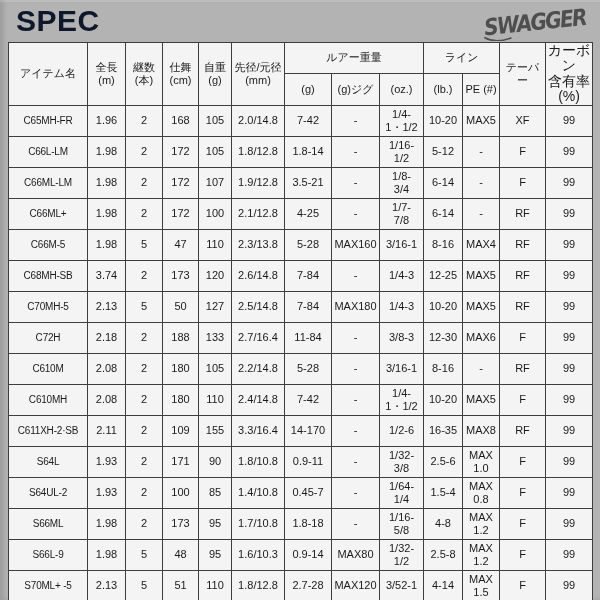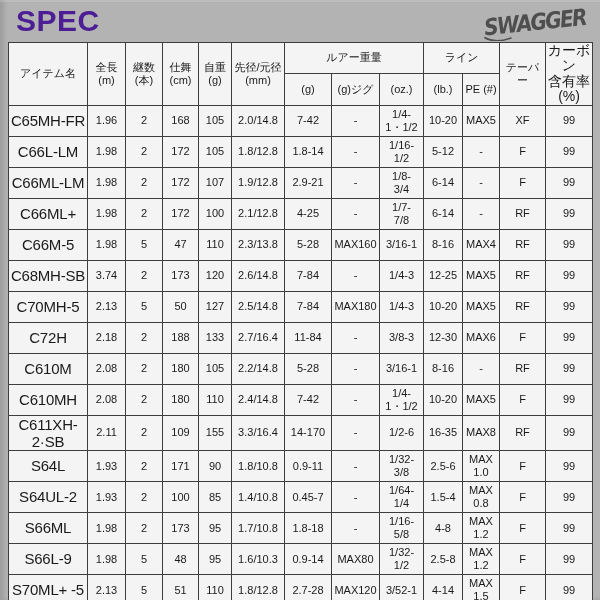--- a/index.html
+++ b/index.html
@@ -14,21 +14,21 @@
     width: 600px; height: 600px;
     background: #b3b3b3;
     box-shadow: inset 4px 0 4px rgba(0,0,0,0.12), inset 0 2px 1px rgba(255,255,255,0.25);
   }
   .topbar {
     position: absolute; top: 0; left: 0; right: 0; height: 42px;
     display: flex; justify-content: space-between; align-items: center;
     padding: 0 8px 0 16px; box-sizing: border-box;
   }
   .title {
-    font-size: 30px; font-weight: 700; color: #4c1d95;
+    font-size: 30px; font-weight: 700; color: #0f172a;
     letter-spacing: 0.5px; margin: 0; line-height: 42px;
   }
   .logo { margin-top: 2px; }
   table.spec {
     position: absolute; left: 8px; top: 42px;
     border-collapse: collapse; table-layout: fixed;
     width: 584px;
     background: #f4f4f4;
   }
   table.spec th, table.spec td {
@@ -41,21 +41,21 @@
     font-weight: 400;
     line-height: 1.15;
     white-space: pre-line;
     overflow: hidden;
   }
   table.spec thead tr.group-row th { height: 20px; }
   table.spec thead tr.unit-row th  { height: 21px; }
   table.spec thead th.tall { font-size: 11px; }
   table.spec thead th.carbon-h { font-size: 14px; line-height: 1.1; }
   table.spec tbody td { height: 30px; }
-  table.spec tbody td:first-child { font-size: 15px; letter-spacing: -0.2px; }
+  table.spec tbody td:first-child { font-size: 10px; letter-spacing: -0.2px; }
   
   col.c-item    { width: 79px; }
   col.c-length  { width: 38px; }
   col.c-pieces  { width: 37px; }
   col.c-closed  { width: 36px; }
   col.c-weight  { width: 33px; }
   col.c-diam    { width: 53px; }
   col.c-lure-g  { width: 47px; }
   col.c-lure-j  { width: 48px; }
   col.c-lure-oz { width: 44px; }
@@ -156,21 +156,21 @@
           <td>F</td>
           <td>99</td>
         </tr>
         <tr>
           <td>C66ML-LM</td>
           <td>1.98</td>
           <td>2</td>
           <td>172</td>
           <td>107</td>
           <td>1.9/12.8</td>
-          <td>2.9-21</td>
+          <td>3.5-21</td>
           <td>-</td>
           <td>1/8-
 3/4</td>
           <td>6-14</td>
           <td>-</td>
           <td>F</td>
           <td>99</td>
         </tr>
         <tr>
           <td>C66ML+</td>

